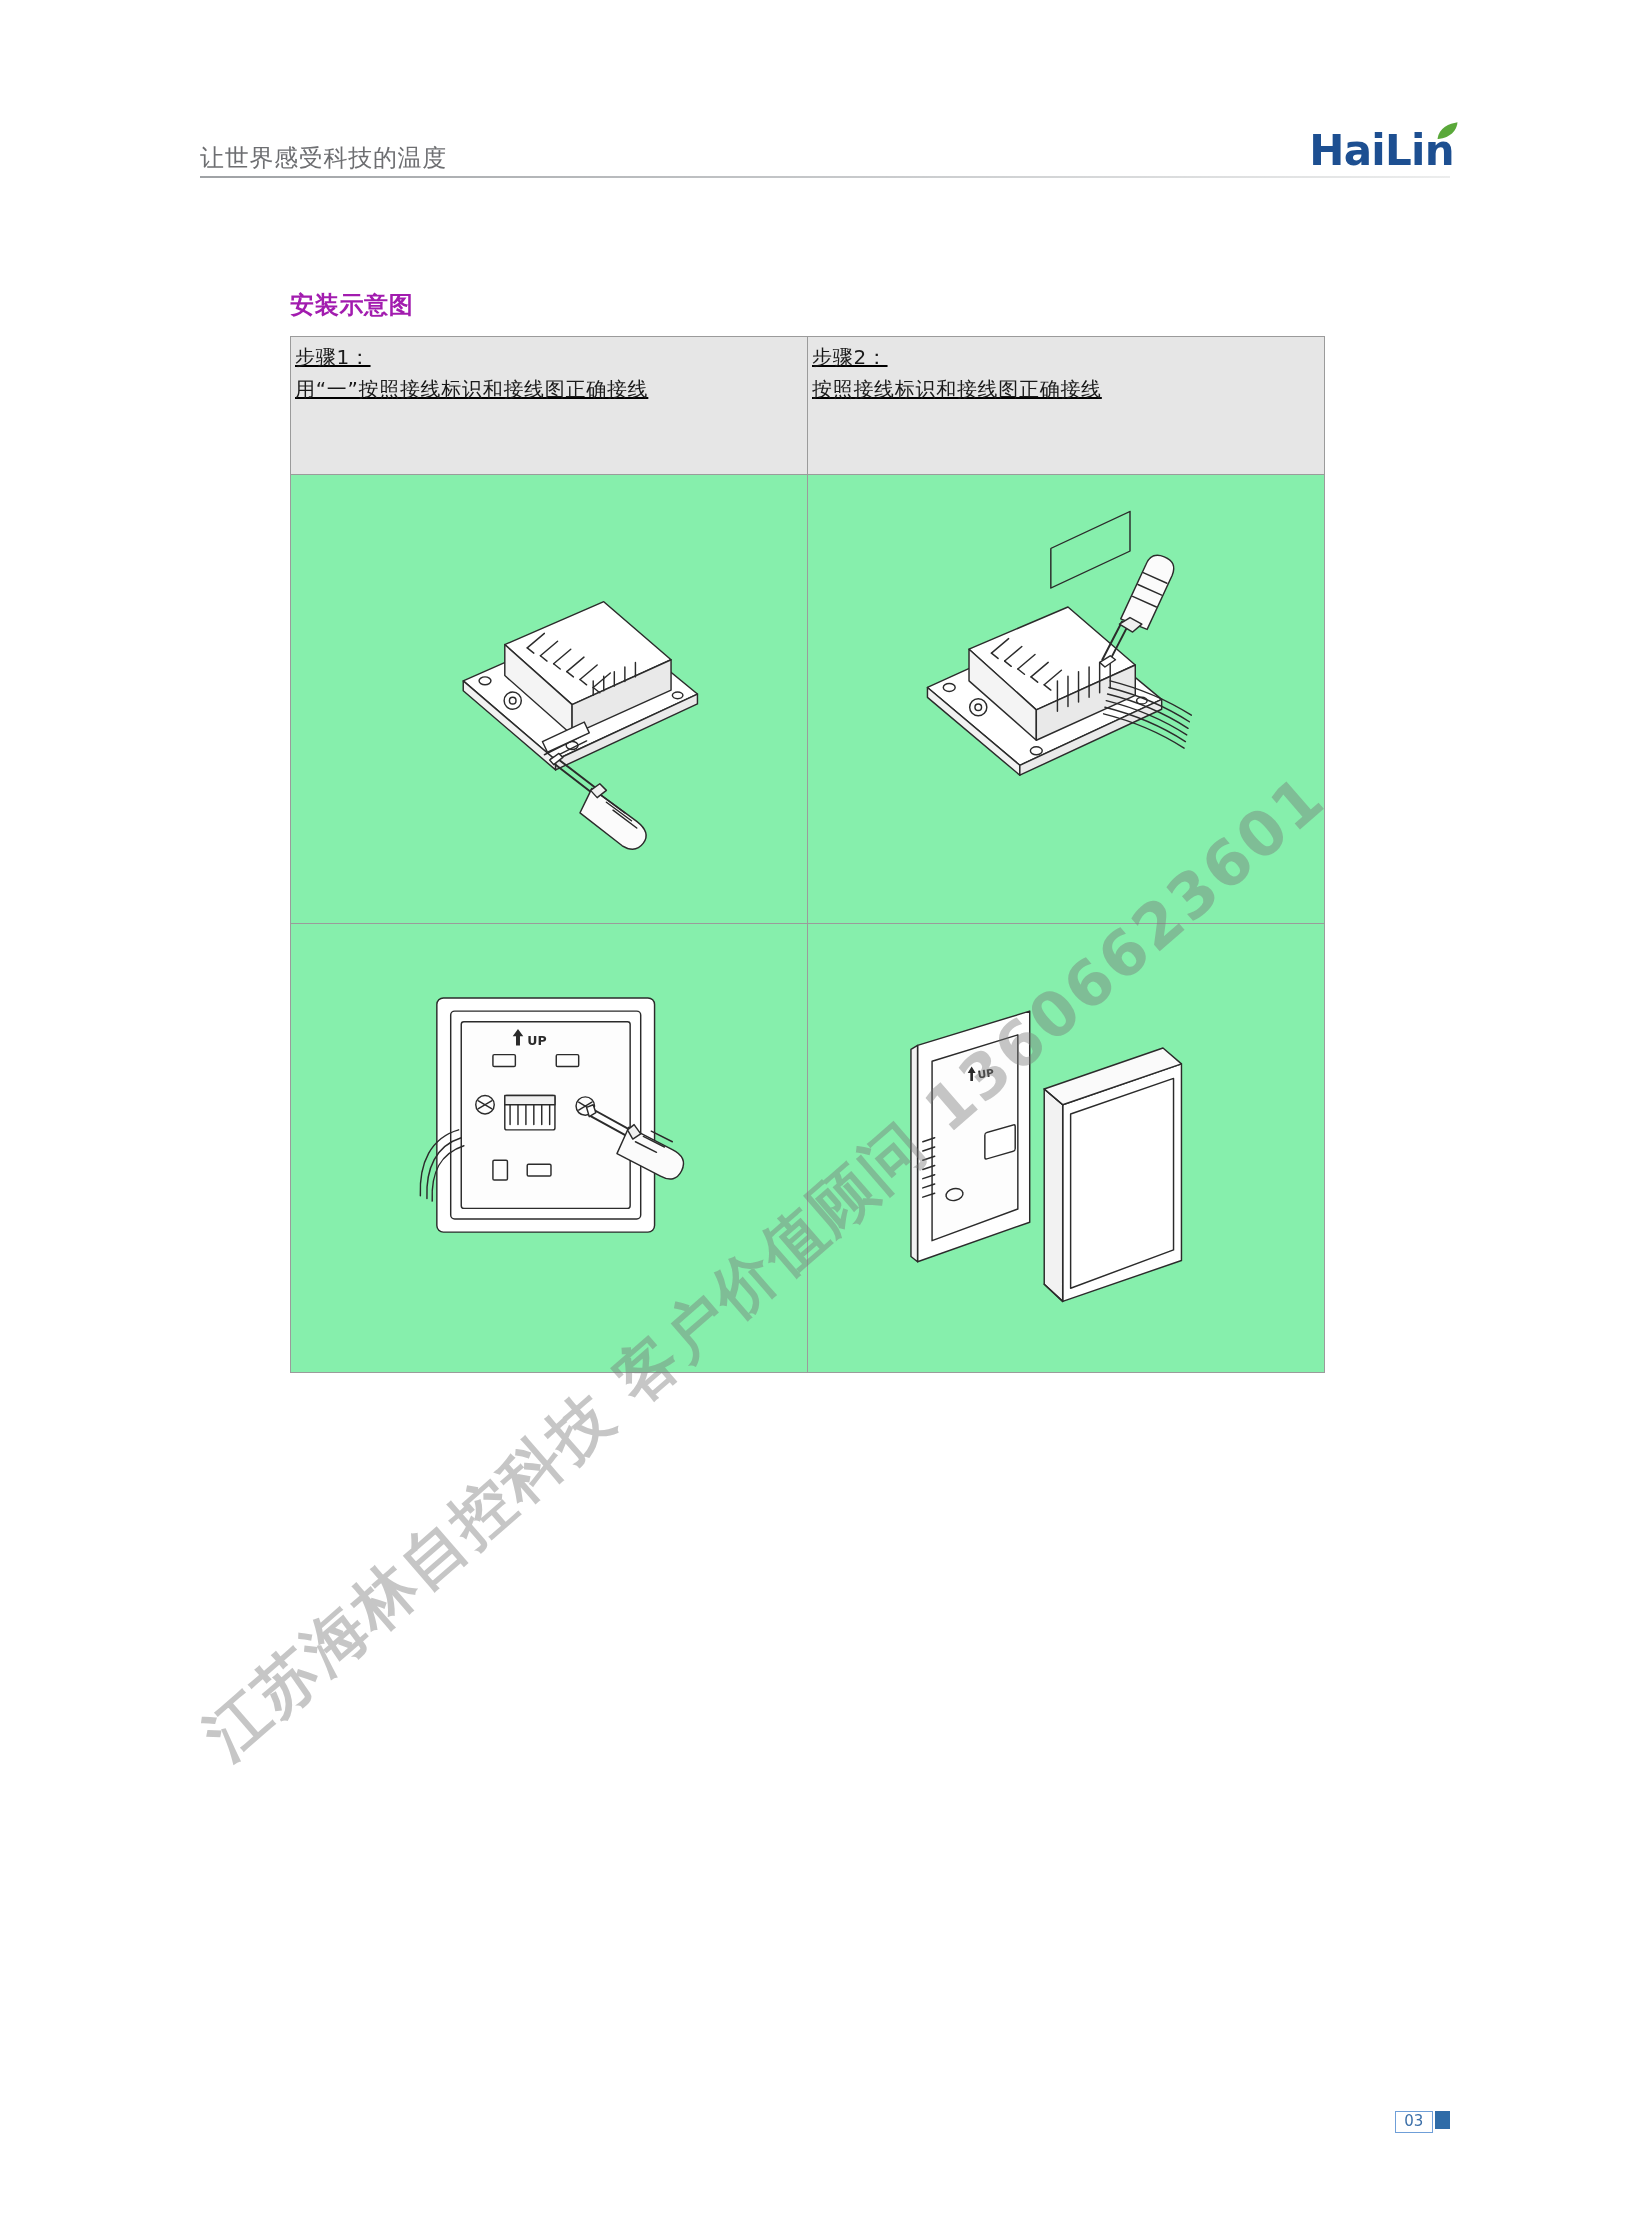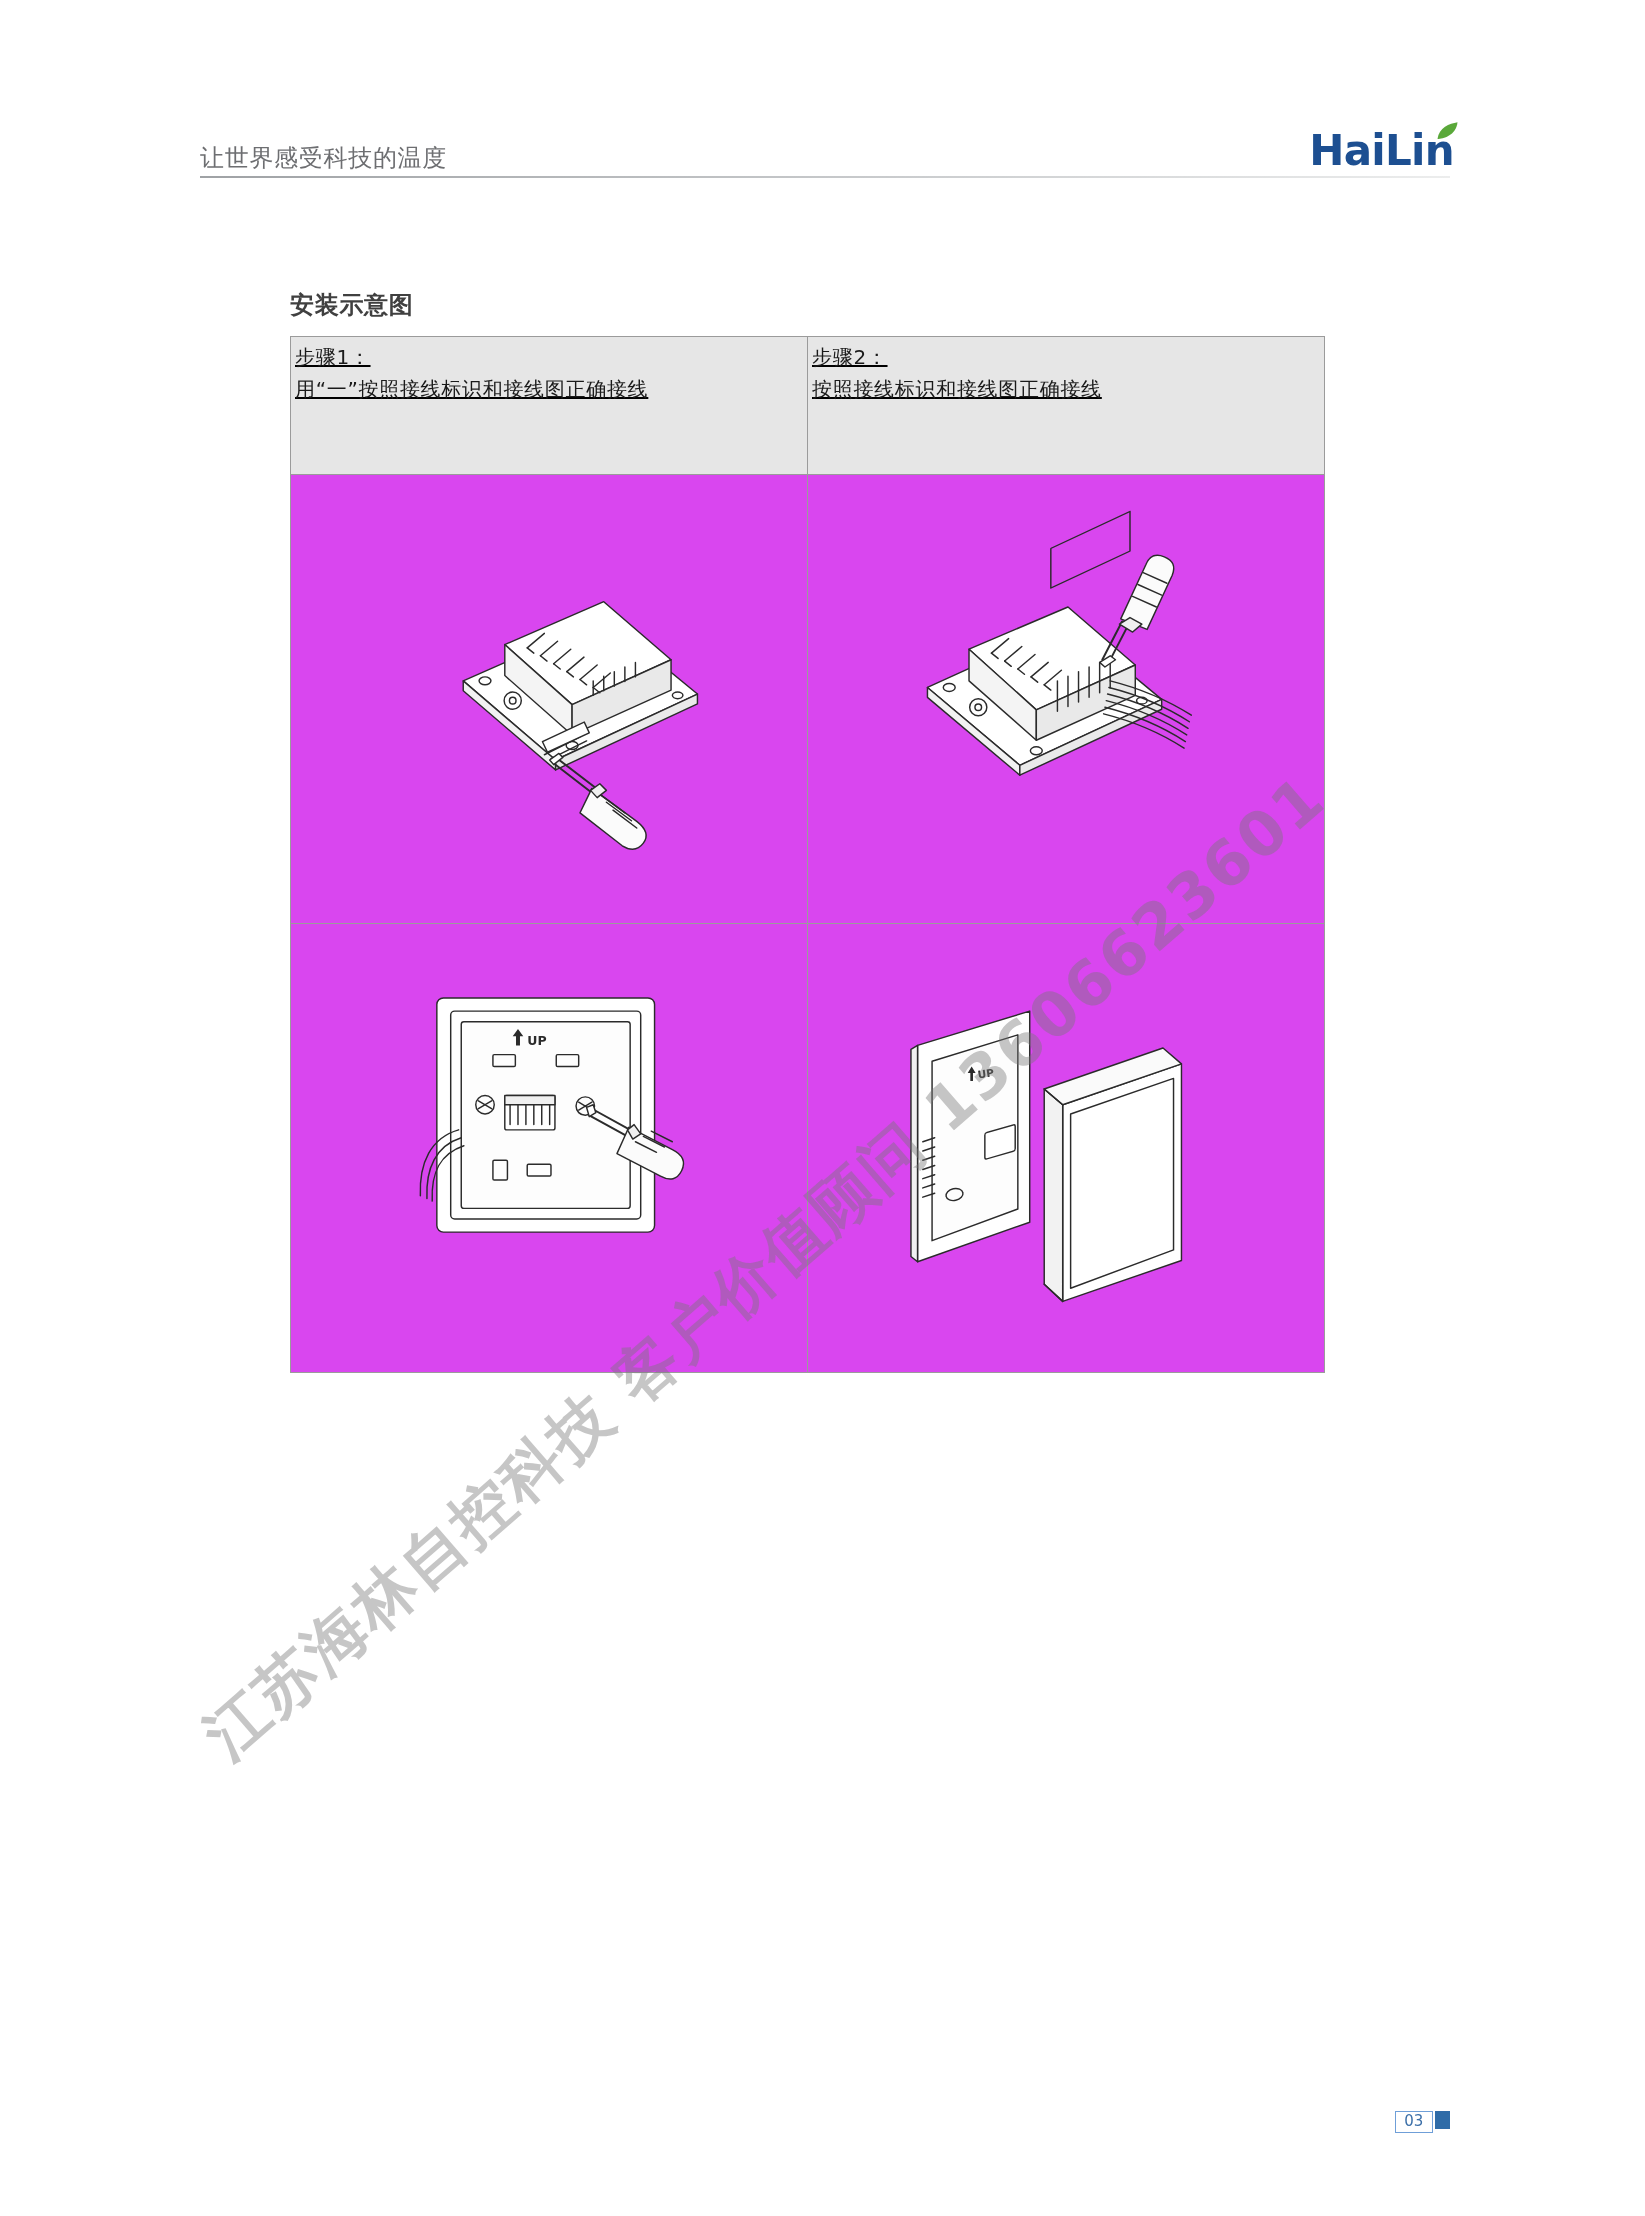--- a/index.html
+++ b/index.html
@@ -64,21 +64,21 @@
     height: 20px;
   }
 
   
   .section-title {
     position: absolute;
     left: 290px;
     top: 289px;
     font-size: 24px;
     font-weight: bold;
-    color: #404040;
+    color: #a21caf;
     letter-spacing: 0.7px;
   }
 
   
   .steps-table {
     position: absolute;
     left: 290px;
     top: 336px;
     width: 1035px;
     border-collapse: collapse;
@@ -96,21 +96,21 @@
     padding: 28px 0 0 27px;
     box-sizing: border-box;
   }
   .cell-caption .line {
     font-size: 20px;
     color: #1a1a1a;
     line-height: 1.62;
     letter-spacing: 0.7px;
   }
   .cell-figure {
-    background: #d946ef;
+    background: #86efac;
     height: 440px;
     position: relative;
   }
   .cell-figure svg {
     display: block;
     width: 100%;
     height: 100%;
   }
 
   

